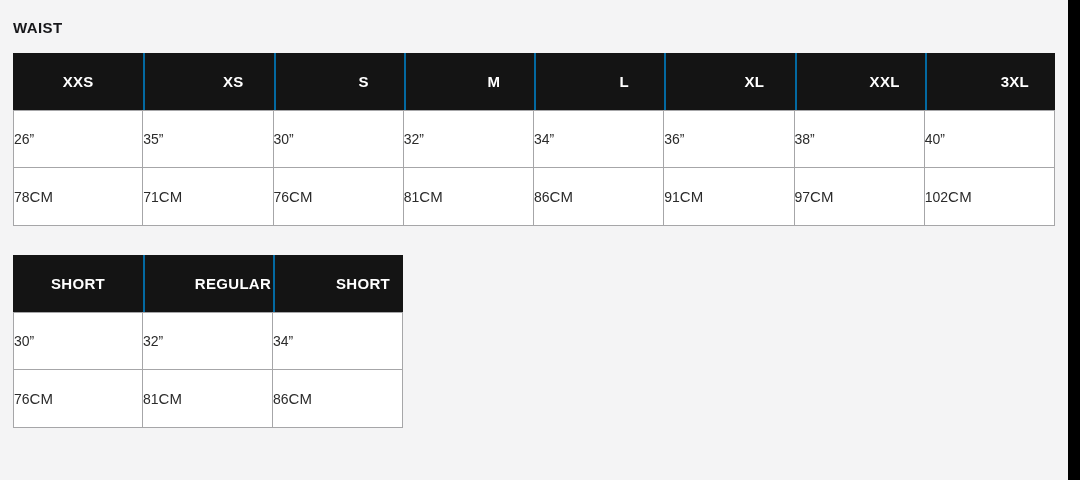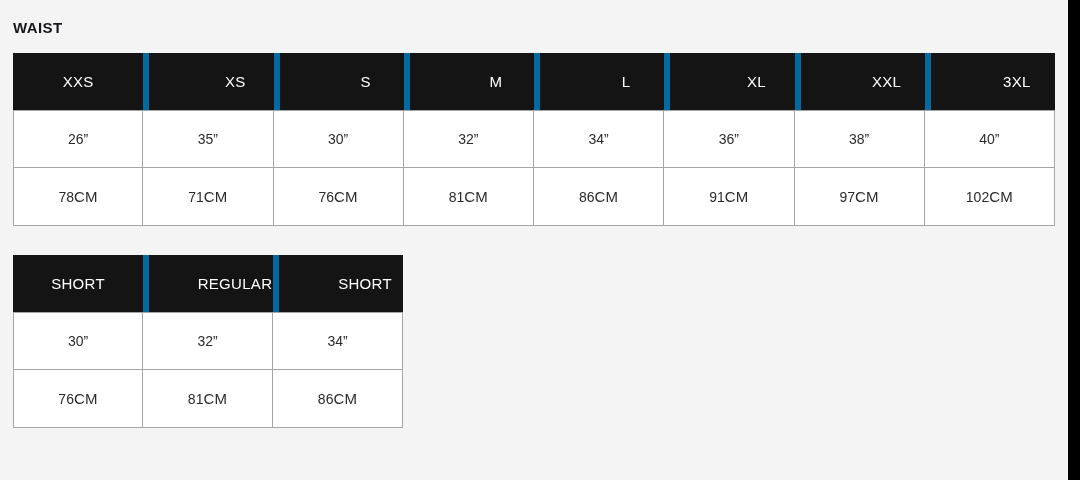--- a/index.html
+++ b/index.html
@@ -55,41 +55,41 @@
     border-collapse: separate;
     border-spacing: 0;
     table-layout: fixed;
     background: transparent;
   }
 
   table.size-table th {
     background: #141414;
     color: #ffffff;
     font-size: 15px;
-    font-weight: normal;
+    font-weight: bold;
     letter-spacing: 0.3px;
     text-align: center;
     height: 57px;
     padding: 0;
     border: none;
     box-sizing: border-box;
   }
 
   
   table.size-table th + th {
-    border-left: 6px solid #0369a1;
+    border-left: 2px solid #0369a1;
     padding-left: 48px;
   }
 
   table.size-table td {
     background: #ffffff;
     color: #2b2b2b;
     font-size: 14px;
     font-weight: normal;
-    text-align: center;
+    text-align: left;
     height: 58px;
     padding: 0;
     box-sizing: border-box;
     border-right: 1px solid #a6a6a8;
     border-bottom: 1px solid #a6a6a8;
     border-top: none;
     border-left: none;
   }
 
   table.size-table tbody tr td:first-child {

